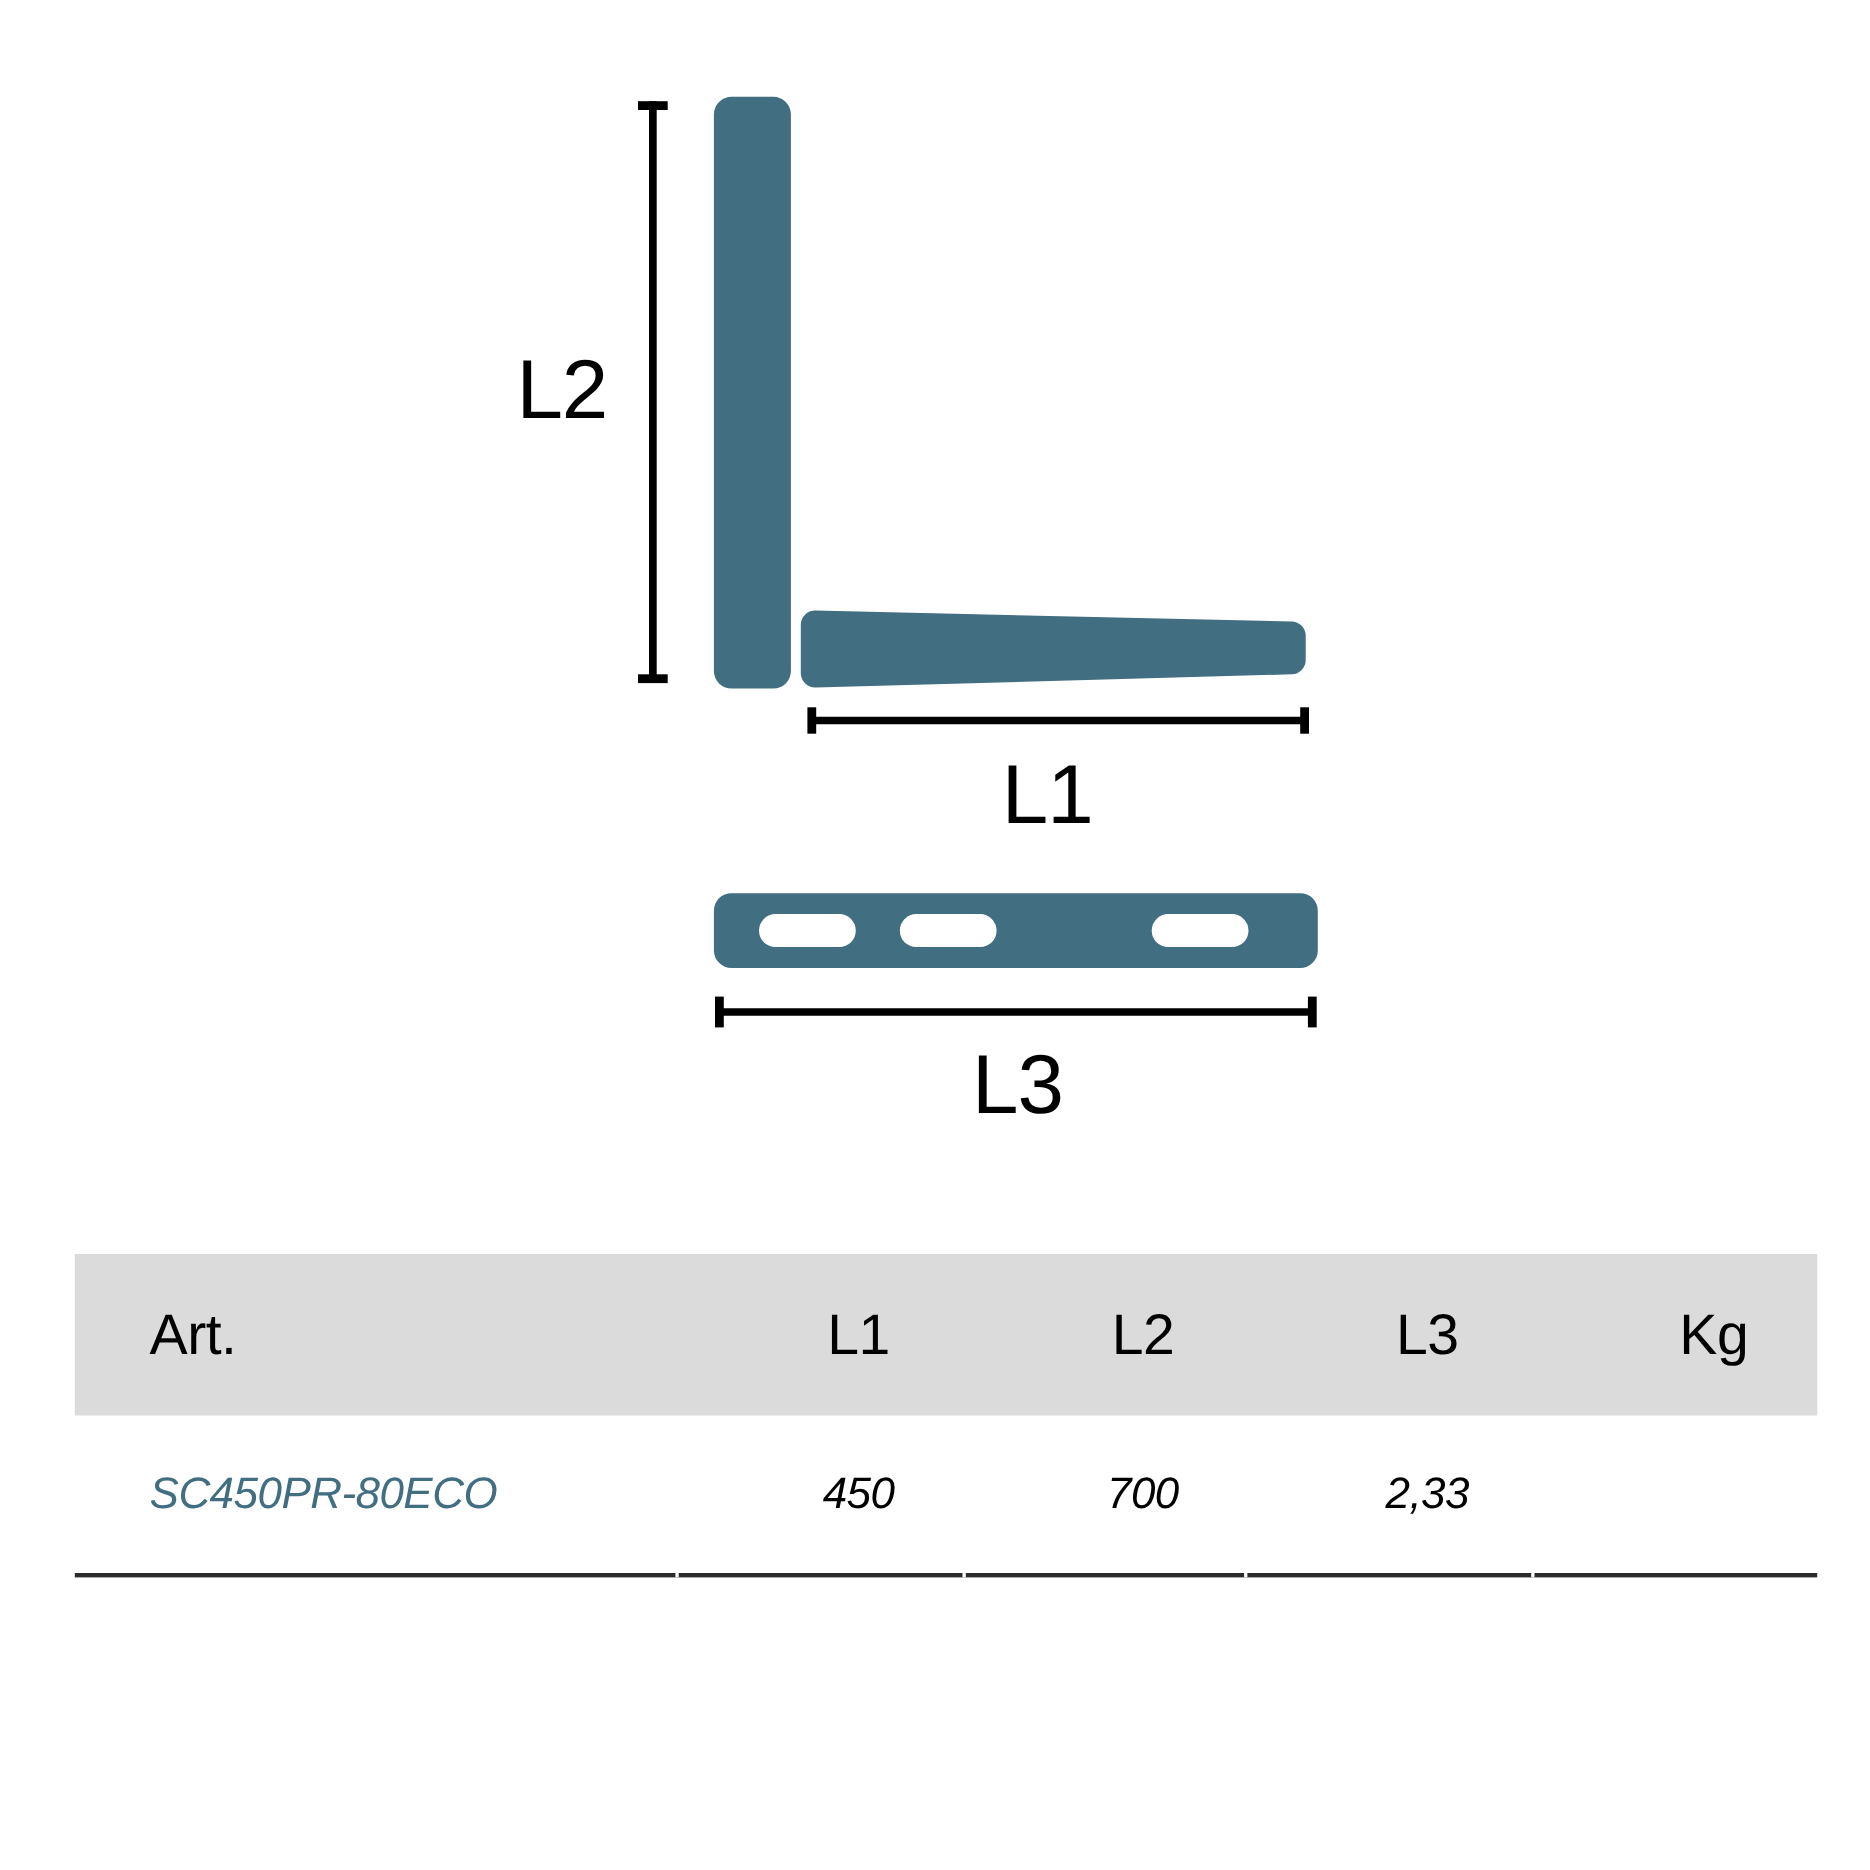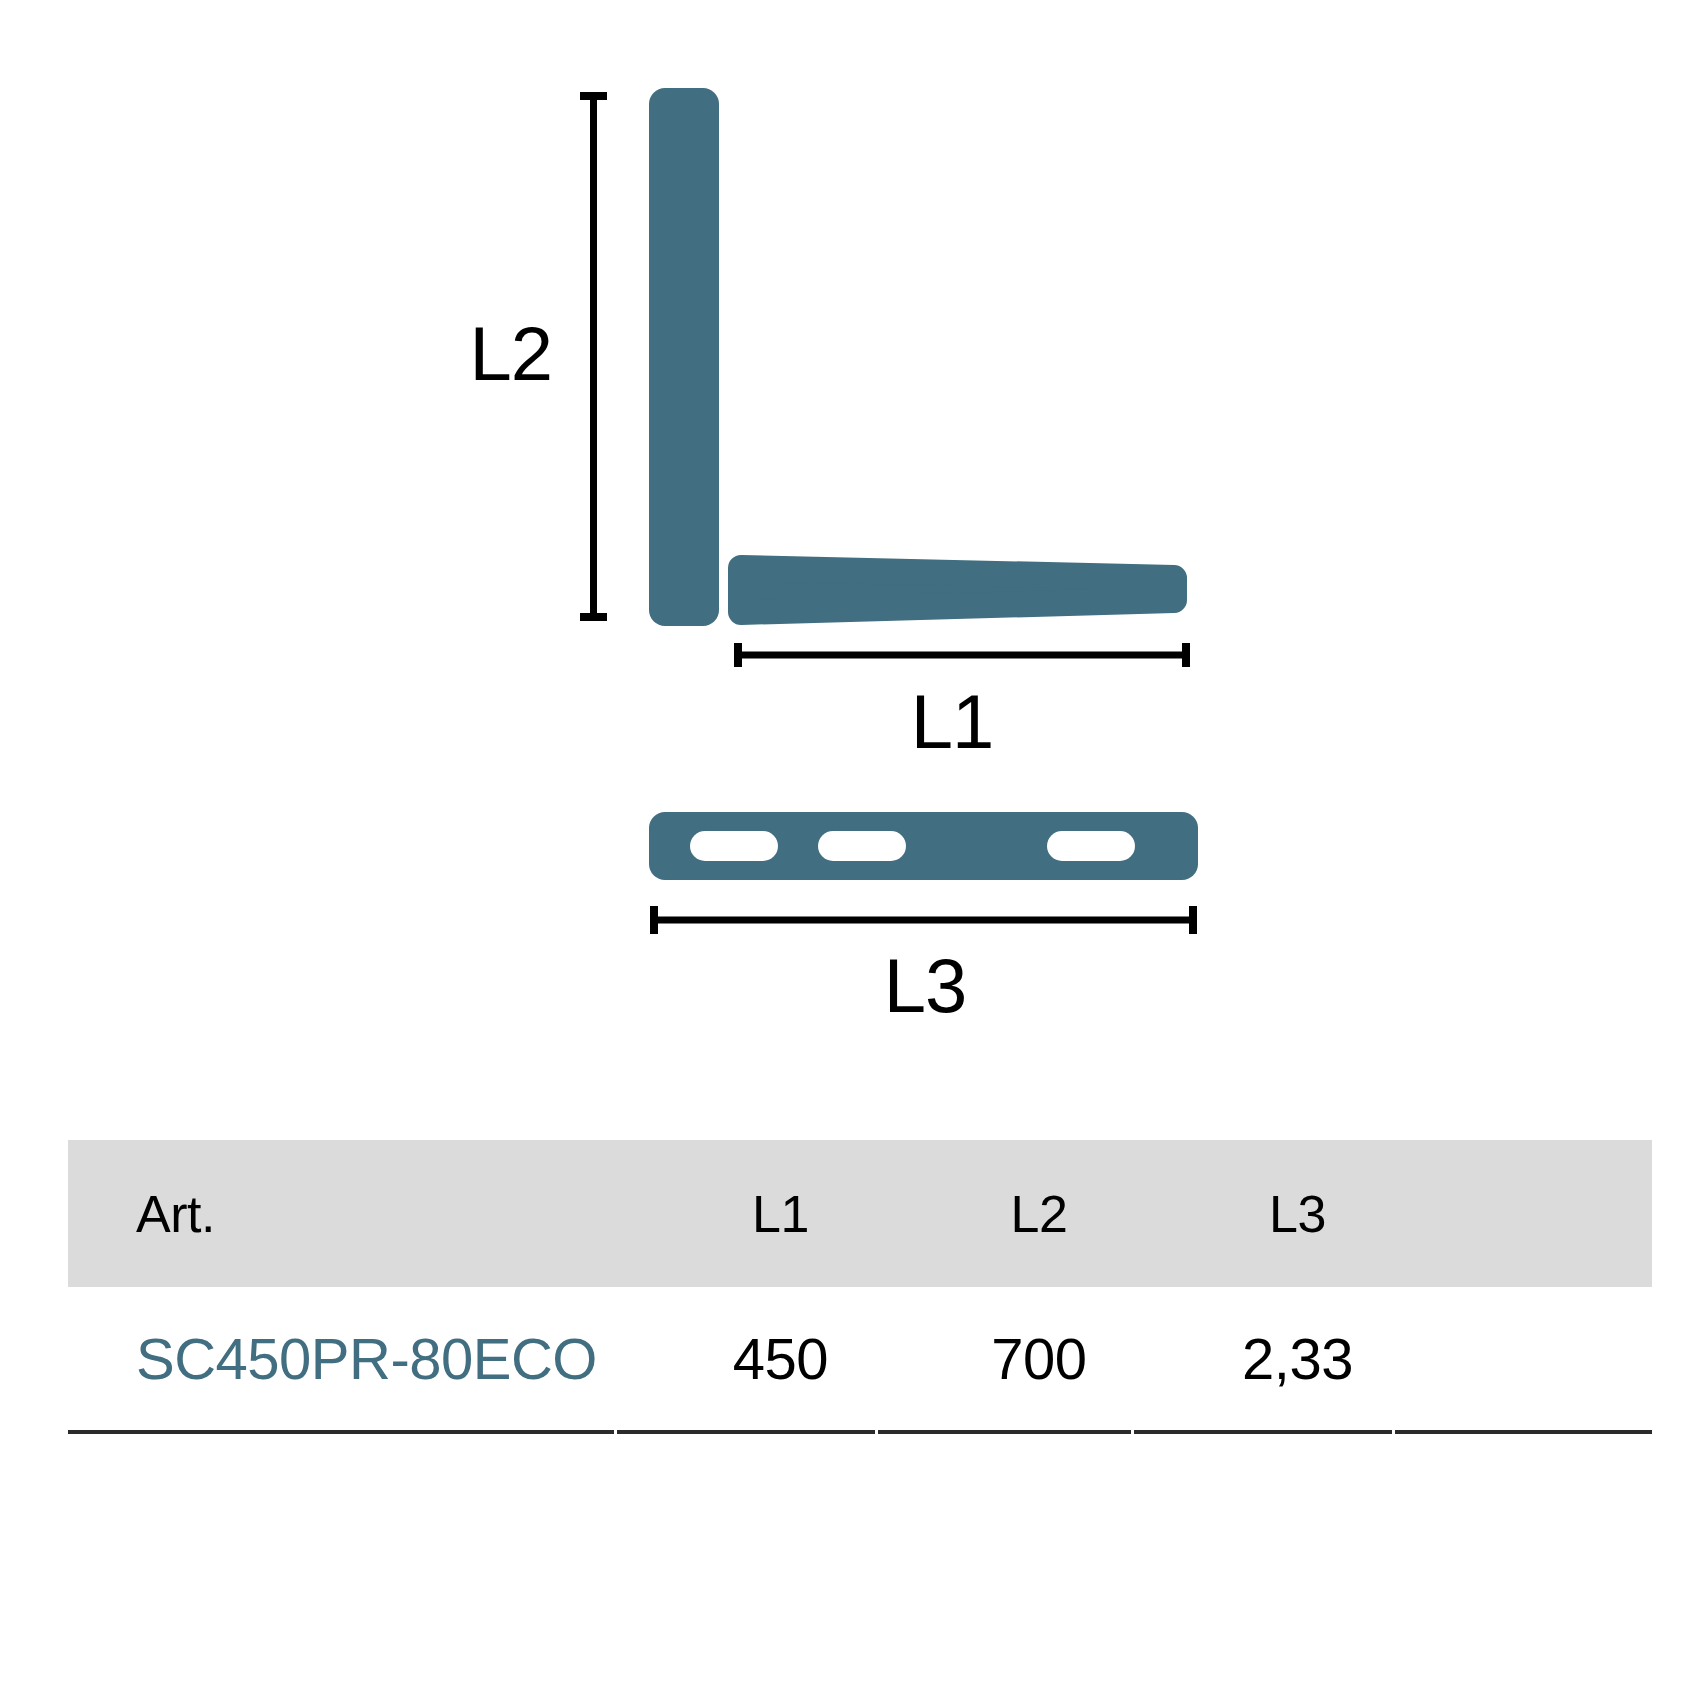--- a/index.html
+++ b/index.html
@@ -69,21 +69,21 @@
     color: #000000;
     letter-spacing: -0.5px;
   }
   .cell-art {
     text-align: left;
     padding-left: 32px;
   }
   .cell-num {
     text-align: center;
   }
-  .tbody-row .cell { font-size: 58px; }
+  .tbody-row .cell { font-size: 40px; font-style: italic; }
   .tbody-row .cell-art {
     color: var(--teal);
   }
   .table-border {
     position: relative;
     height: 4px;
     background: var(--border-dark);
   }
   .border-gap {
     position: absolute;
@@ -129,20 +129,21 @@
     <text class="dim-label" x="925" y="1012" text-anchor="middle">L3</text>
   </svg>
 
   <div class="spec-table">
 
     <div class="trow thead">
       <div class="cell cell-art">Art.</div>
       <div class="cell cell-num">L1</div>
       <div class="cell cell-num">L2</div>
       <div class="cell cell-num">L3</div>
+      <div class="cell cell-num">Kg</div>
     </div>
 
     <div class="trow tbody-row">
       <div class="cell cell-art">SC450PR-80ECO</div>
       <div class="cell cell-num">450</div>
       <div class="cell cell-num">700</div>
       <div class="cell cell-num">2,33</div>
     </div>
 
     <div class="table-border">

